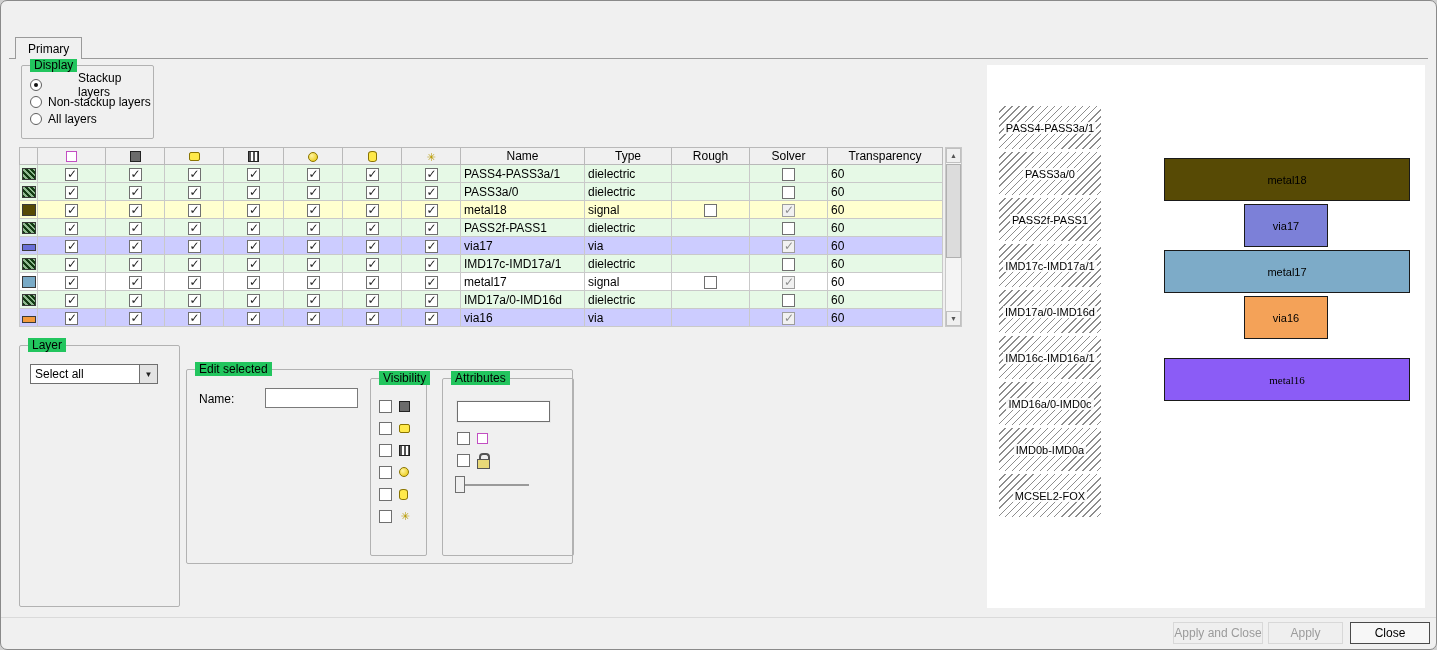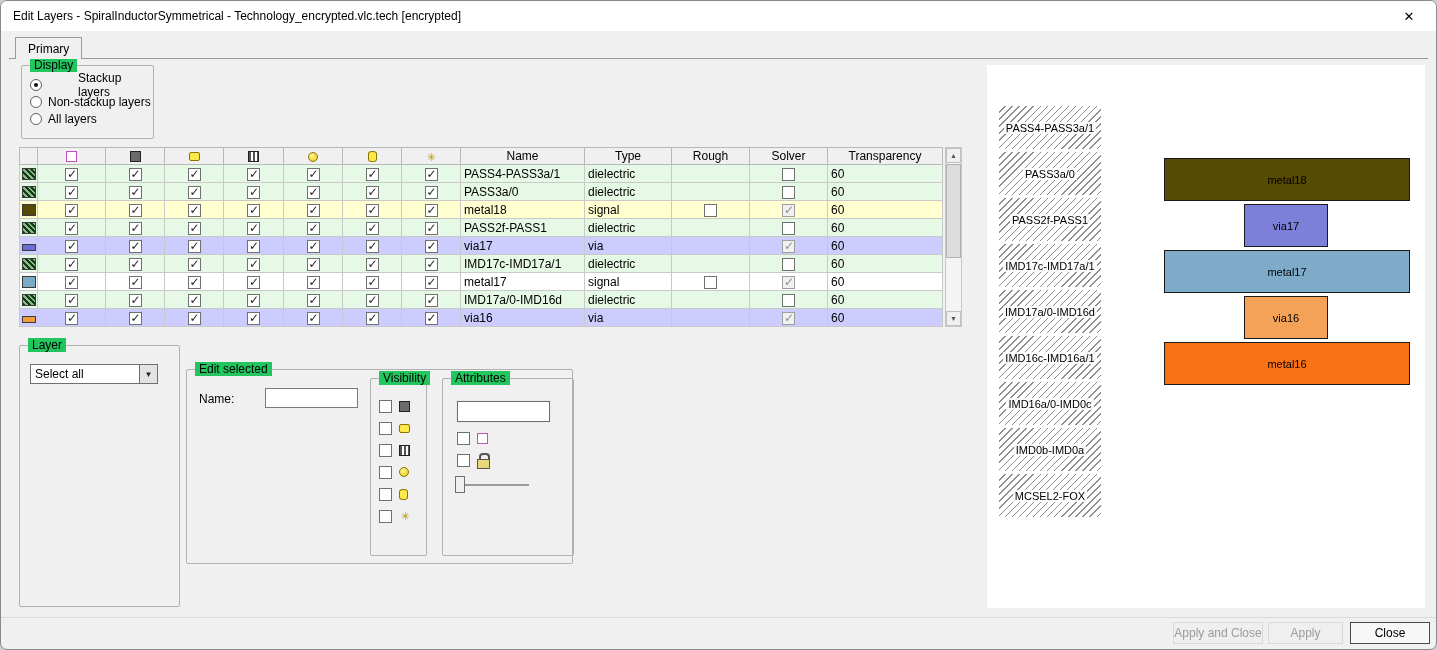--- a/index.html
+++ b/index.html
@@ -111,41 +111,37 @@
                display: flex; align-items: center; justify-content: center; }
   .diel-band span { background: rgba(255,255,255,0.85); padding: 0 2px; font-size: 11px; white-space: nowrap; }
   .bar { position: absolute; height: 43px; border: 1px solid #1a1a1a; display: flex; align-items: center;
          justify-content: center; font-size: 11px; }
   .bar-metal { left: 177px; width: 246px; }
   .bar-via { left: 257px; width: 84px; }
   .b-m18 { top: 93px;  background: #574a05; }
   .b-v17 { top: 139px; background: #7c80d8; }
   .b-m17 { top: 185px; background: #7dabc8; }
   .b-v16 { top: 231px; background: #f4a258; }
-  .b-m16 { top: 277px; background: #f97316; }
+  .b-m16 { top: 293px; background: #8b5cf6; font-family: Liberation Serif, serif; }
   .b-m0  { top: 369px; background: #f27ec2; }
 
   
   .footer-sep { position: absolute; left: 0; right: 0; top: 616px; border-top: 1px solid #dadada; }
   .btn { position: absolute; top: 621px; height: 22px; display: flex; align-items: center; justify-content: center;
          font-size: 12px; background: #f1f1f1; border: 1px solid #bcbcbc; cursor: default; }
   .btn.disabled { color: #9b9b9b; border-color: #d8d8d8; background: #efefef; }
   .btn-ac { left: 1172px; width: 90px; }
   .btn-apply { left: 1267px; width: 75px; }
   .btn-close { left: 1349px; width: 80px; border: 1px solid #4a4a4a; background: #f7f7f7; color: #000; cursor: pointer; }
 </style>
 </head>
 <body>
 
 <div class="dialog">
 
-  <div class="titlebar">
-    <div class="title">Edit Layers - SpiralInductorSymmetrical - Technology_encrypted.vlc.tech [encrypted]</div>
-    <div class="close-btn">✕</div>
-  </div>
 
   <div class="tab">
     <span>Primary</span>
   </div>
   <div class="tabline"></div>
 
   <div class="groupbox" style="left:20px; top:64px; width:133px; height:74px;">
     <div class="legend">Display</div>
     <div class="radio-row" style="top:12px;gap:36px;">
       <span class="radio selected"></span>

